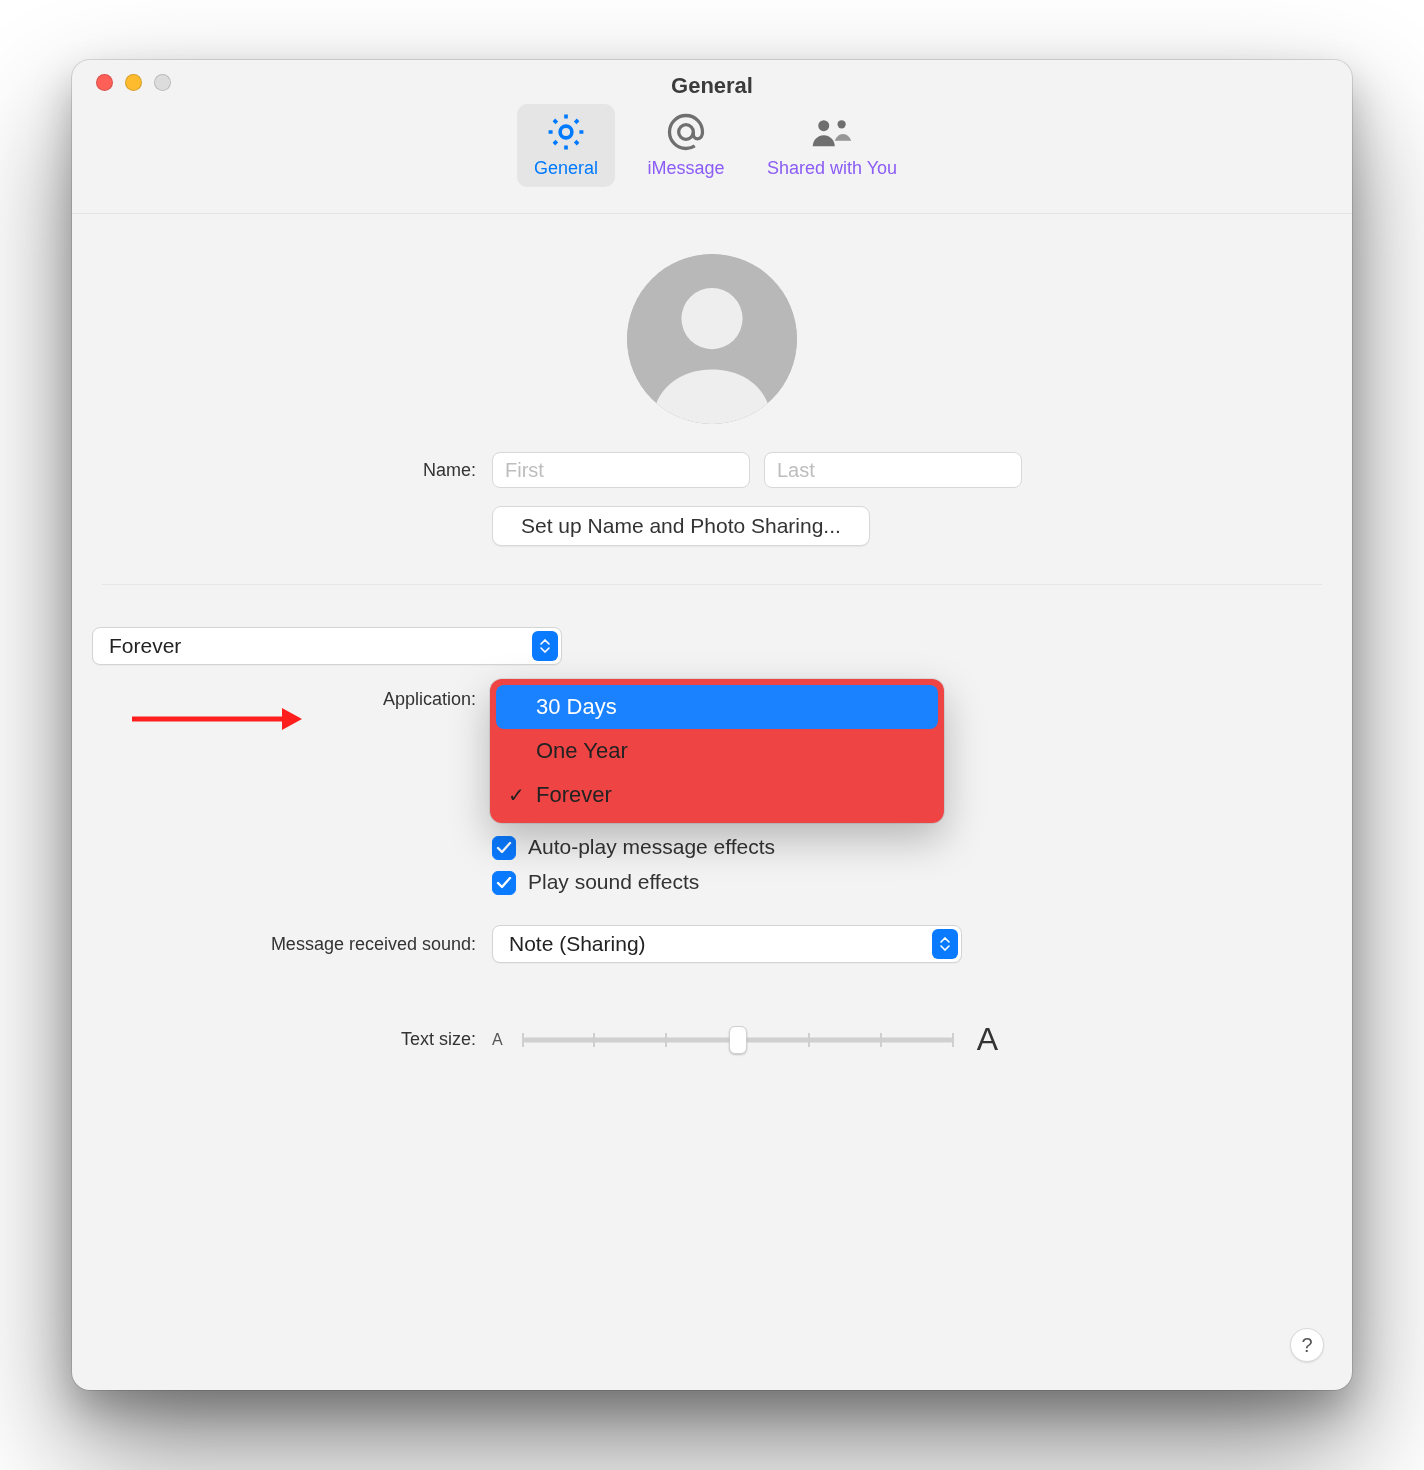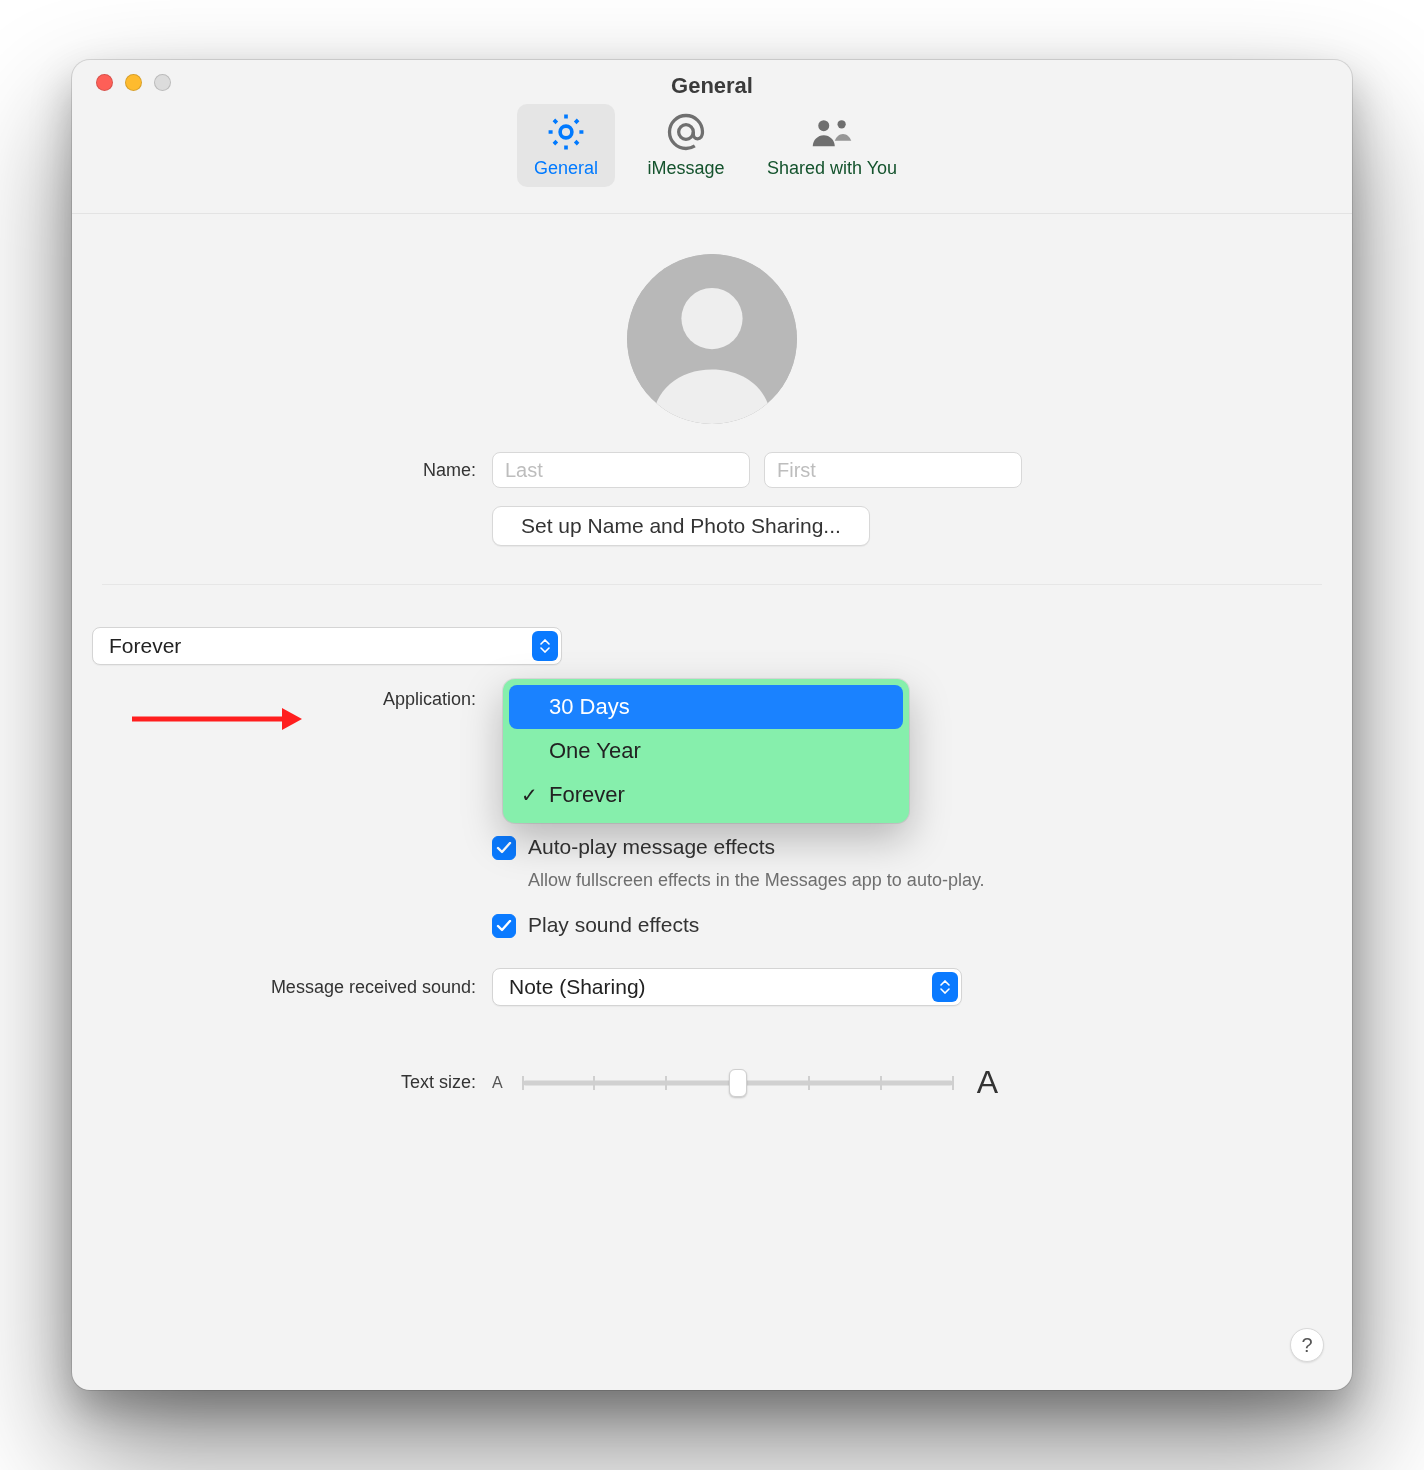--- a/index.html
+++ b/index.html
@@ -62,21 +62,21 @@
     border-bottom:1px solid #e3e3e3;
   }
   .tab {
     min-width:98px;
     padding:6px 10px 8px 10px;
     border-radius:10px;
     display:flex;
     flex-direction:column;
     align-items:center;
     gap:4px;
-    color:#14532d;
+    color:#8b5cf6;
     font-size:18px;
   }
   .tab.active { background:#e5e5e5; color:#007aff; }
   .tab .icwrap{ width:44px; height:44px; display:flex; align-items:center; justify-content:center;}
   .tab span { white-space:nowrap; }
 
   
   .content {
     padding: 40px 20px 0 20px;
   }
@@ -199,27 +199,26 @@
     background:#fff; border:1px solid #cfcfcf;
     box-shadow:0 1px 2px rgba(0,0,0,0.2);
     top:50%; transform:translate(-50%,-50%);
   }
 
   
   .dropdown{
     position:absolute;
     left:398px;
     top:3px;
-    width:406px;
-    background:#86efac;
+    width:454px;
+    background:#ef4444;
     border-radius:12px;
     box-shadow: 0 16px 40px rgba(0,0,0,0.25), 0 0 0 1px rgba(0,0,0,0.08);
     padding:6px;
     z-index:50;
-    margin-left:13px;
   }
   .dd-item{
     height:44px;
     display:flex; align-items:center;
     padding-left:40px;
     font-size:22px;
     border-radius:8px;
     position:relative;
   }
   .dd-item.hl{ background:#1a82ff; color:#fff; }
@@ -305,22 +304,22 @@
             <circle cx="50" cy="50" r="50" fill="#b8b8b8"></circle>
             <circle cx="50" cy="38" r="18" fill="#eeeeee"></circle>
             <path d="M15 100c0-20 15.7-32 35-32s35 12 35 32" fill="#eeeeee"></path>
           </svg>
         </div>
       </div>
 
       <div class="form-row">
         <div class="label-col">Name:</div>
         <div class="field-col">
+          <input class="text-input" placeholder="First" style="">
           <input class="text-input" placeholder="Last" style="">
-          <input class="text-input" placeholder="First" style="">
         </div>
       </div>
 
       <div class="form-row" style="margin-bottom:0">
         <div class="label-col"></div>
         <div class="field-col">
           <button class="push-btn">Set up Name and Photo Sharing...</button>
         </div>
       </div>
 
@@ -362,21 +361,20 @@
       </div>
 
       <div class="chk-row">
         <div class="chk on">
           <svg viewBox="0 0 16 12">
               <path d="M2 6l4 4 8-9" stroke="#fff" stroke-width="2.4" fill="none" stroke-linecap="round" stroke-linejoin="round"></path>
             </svg>
         </div>
         <span>Auto-play message effects</span>
       </div>
-      <div class="helper">Allow fullscreen effects in the Messages app to auto-play.</div>
 
       <div class="chk-row" style="margin-bottom:30px">
         <div class="chk on">
           <svg viewBox="0 0 16 12">
               <path d="M2 6l4 4 8-9" stroke="#fff" stroke-width="2.4" fill="none" stroke-linecap="round" stroke-linejoin="round"></path>
             </svg>
         </div>
         <span>Play sound effects</span>
       </div>
 

